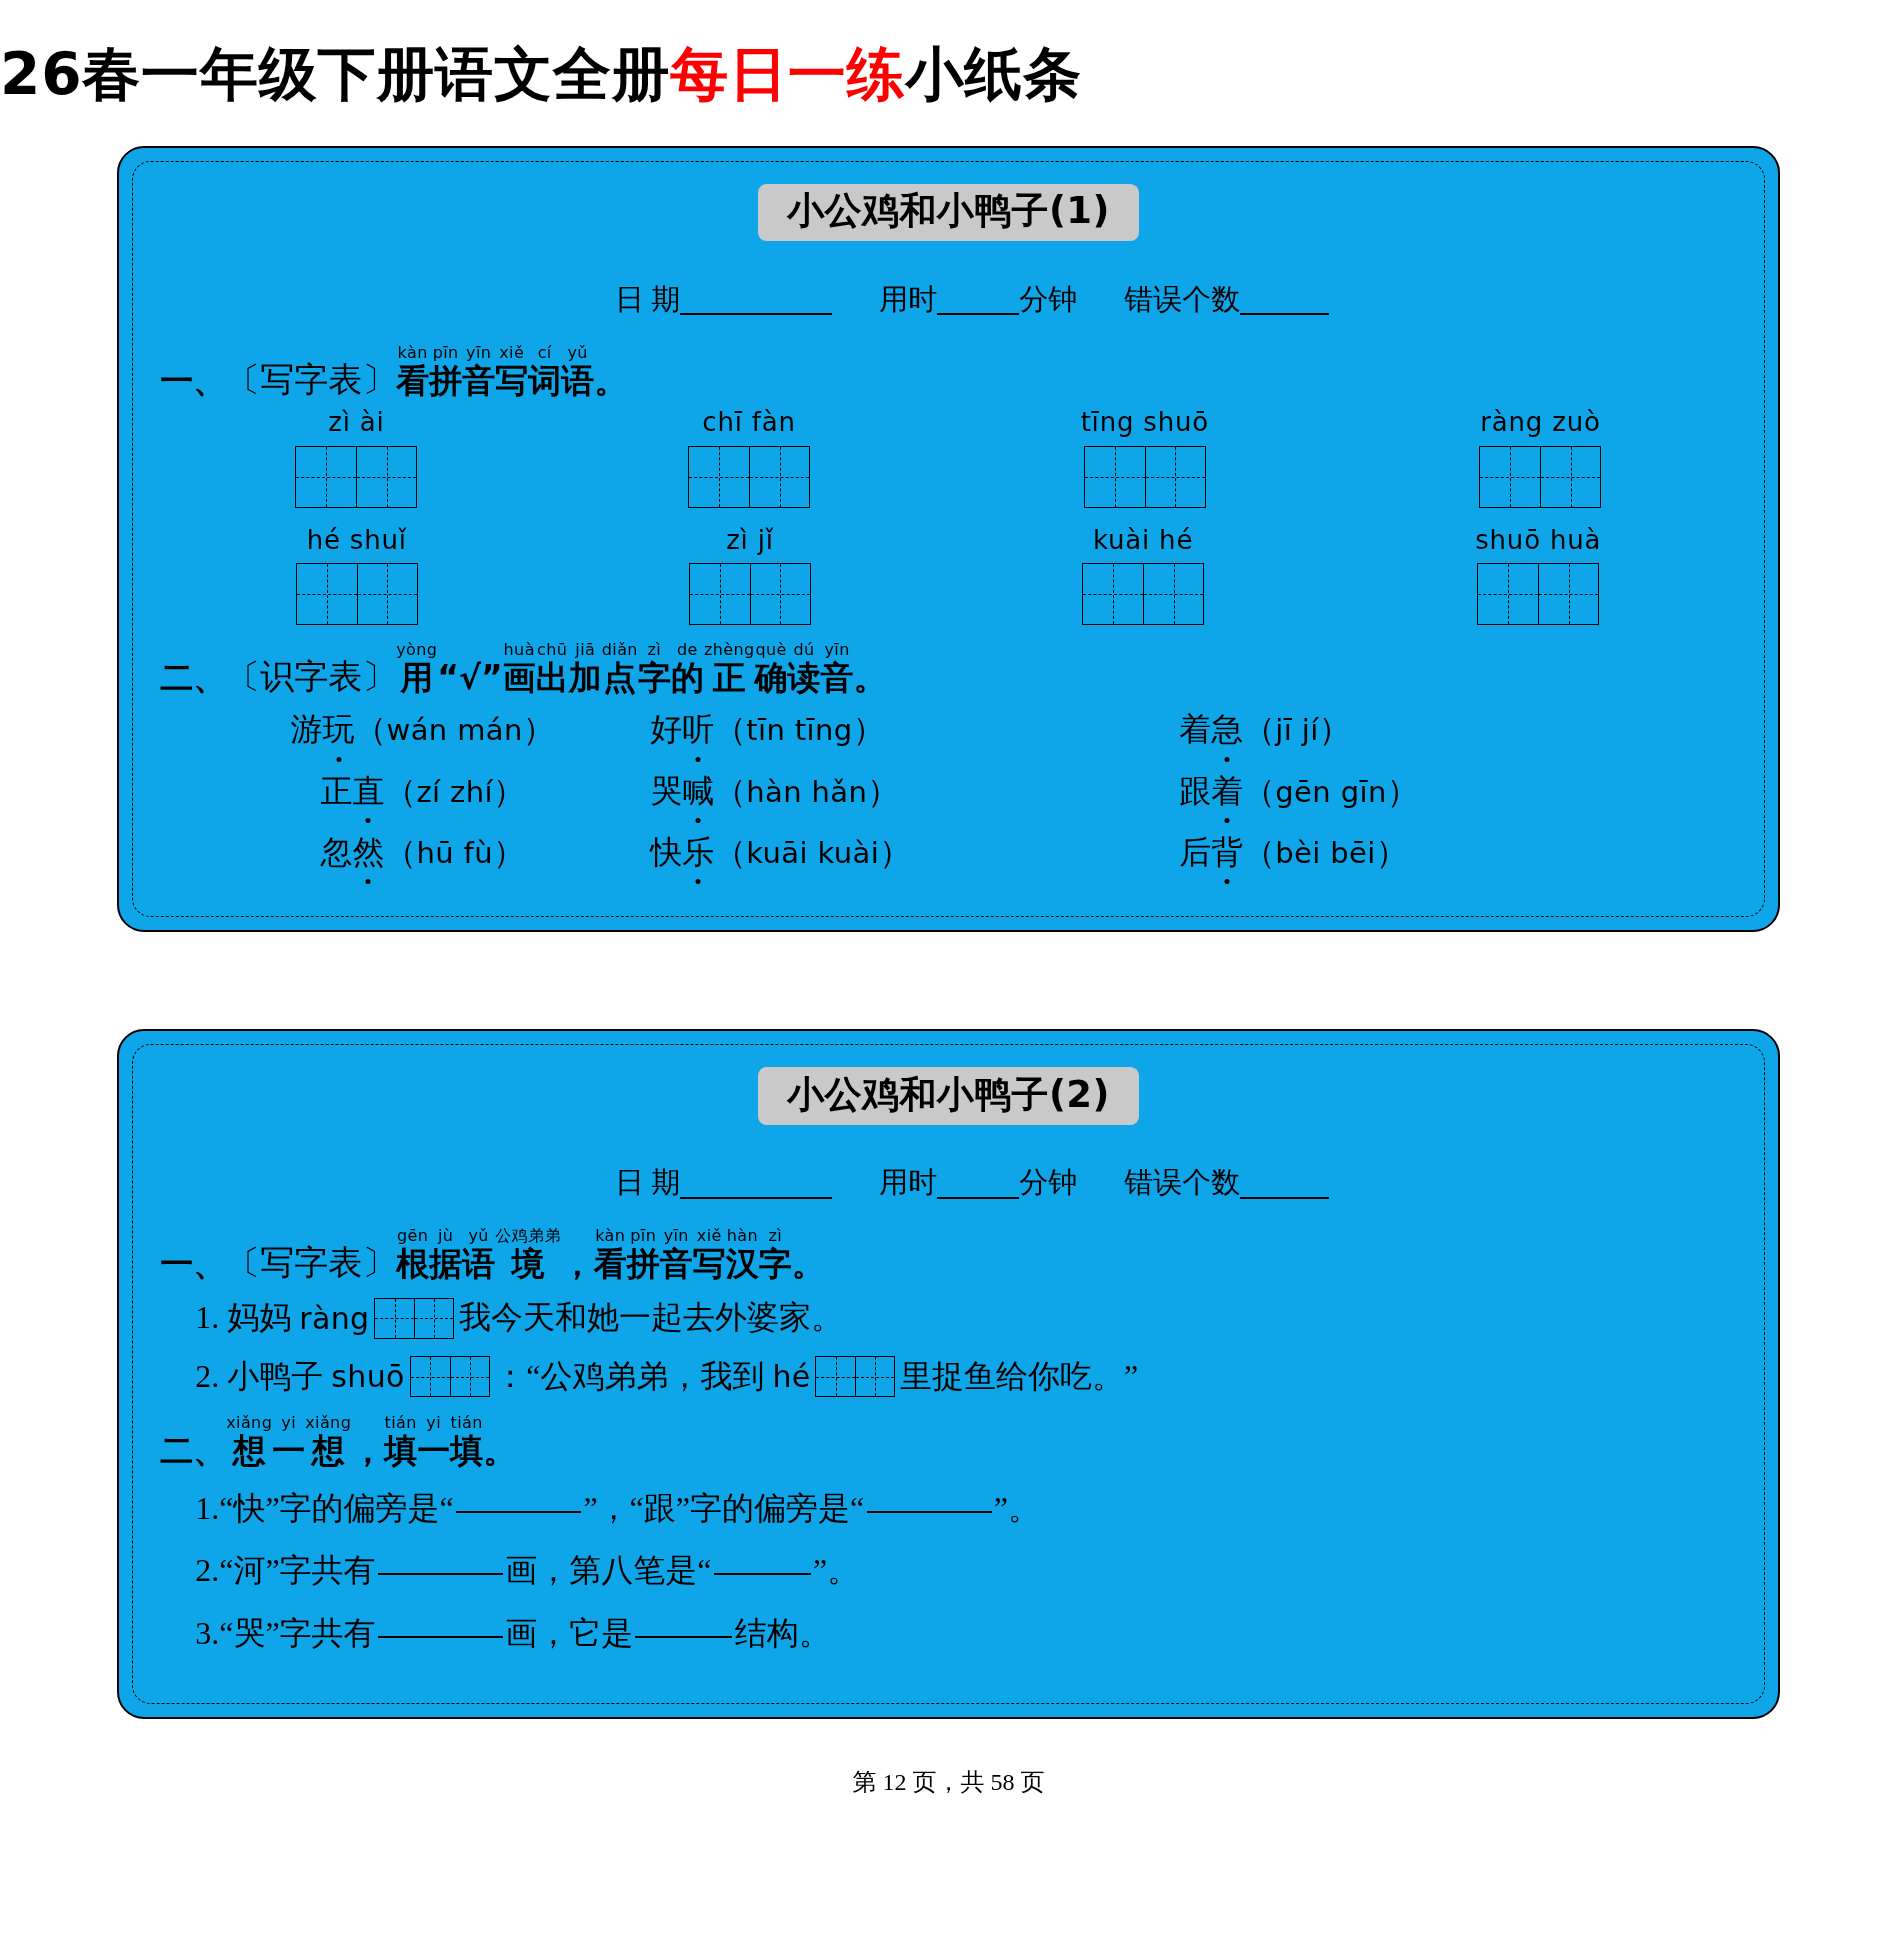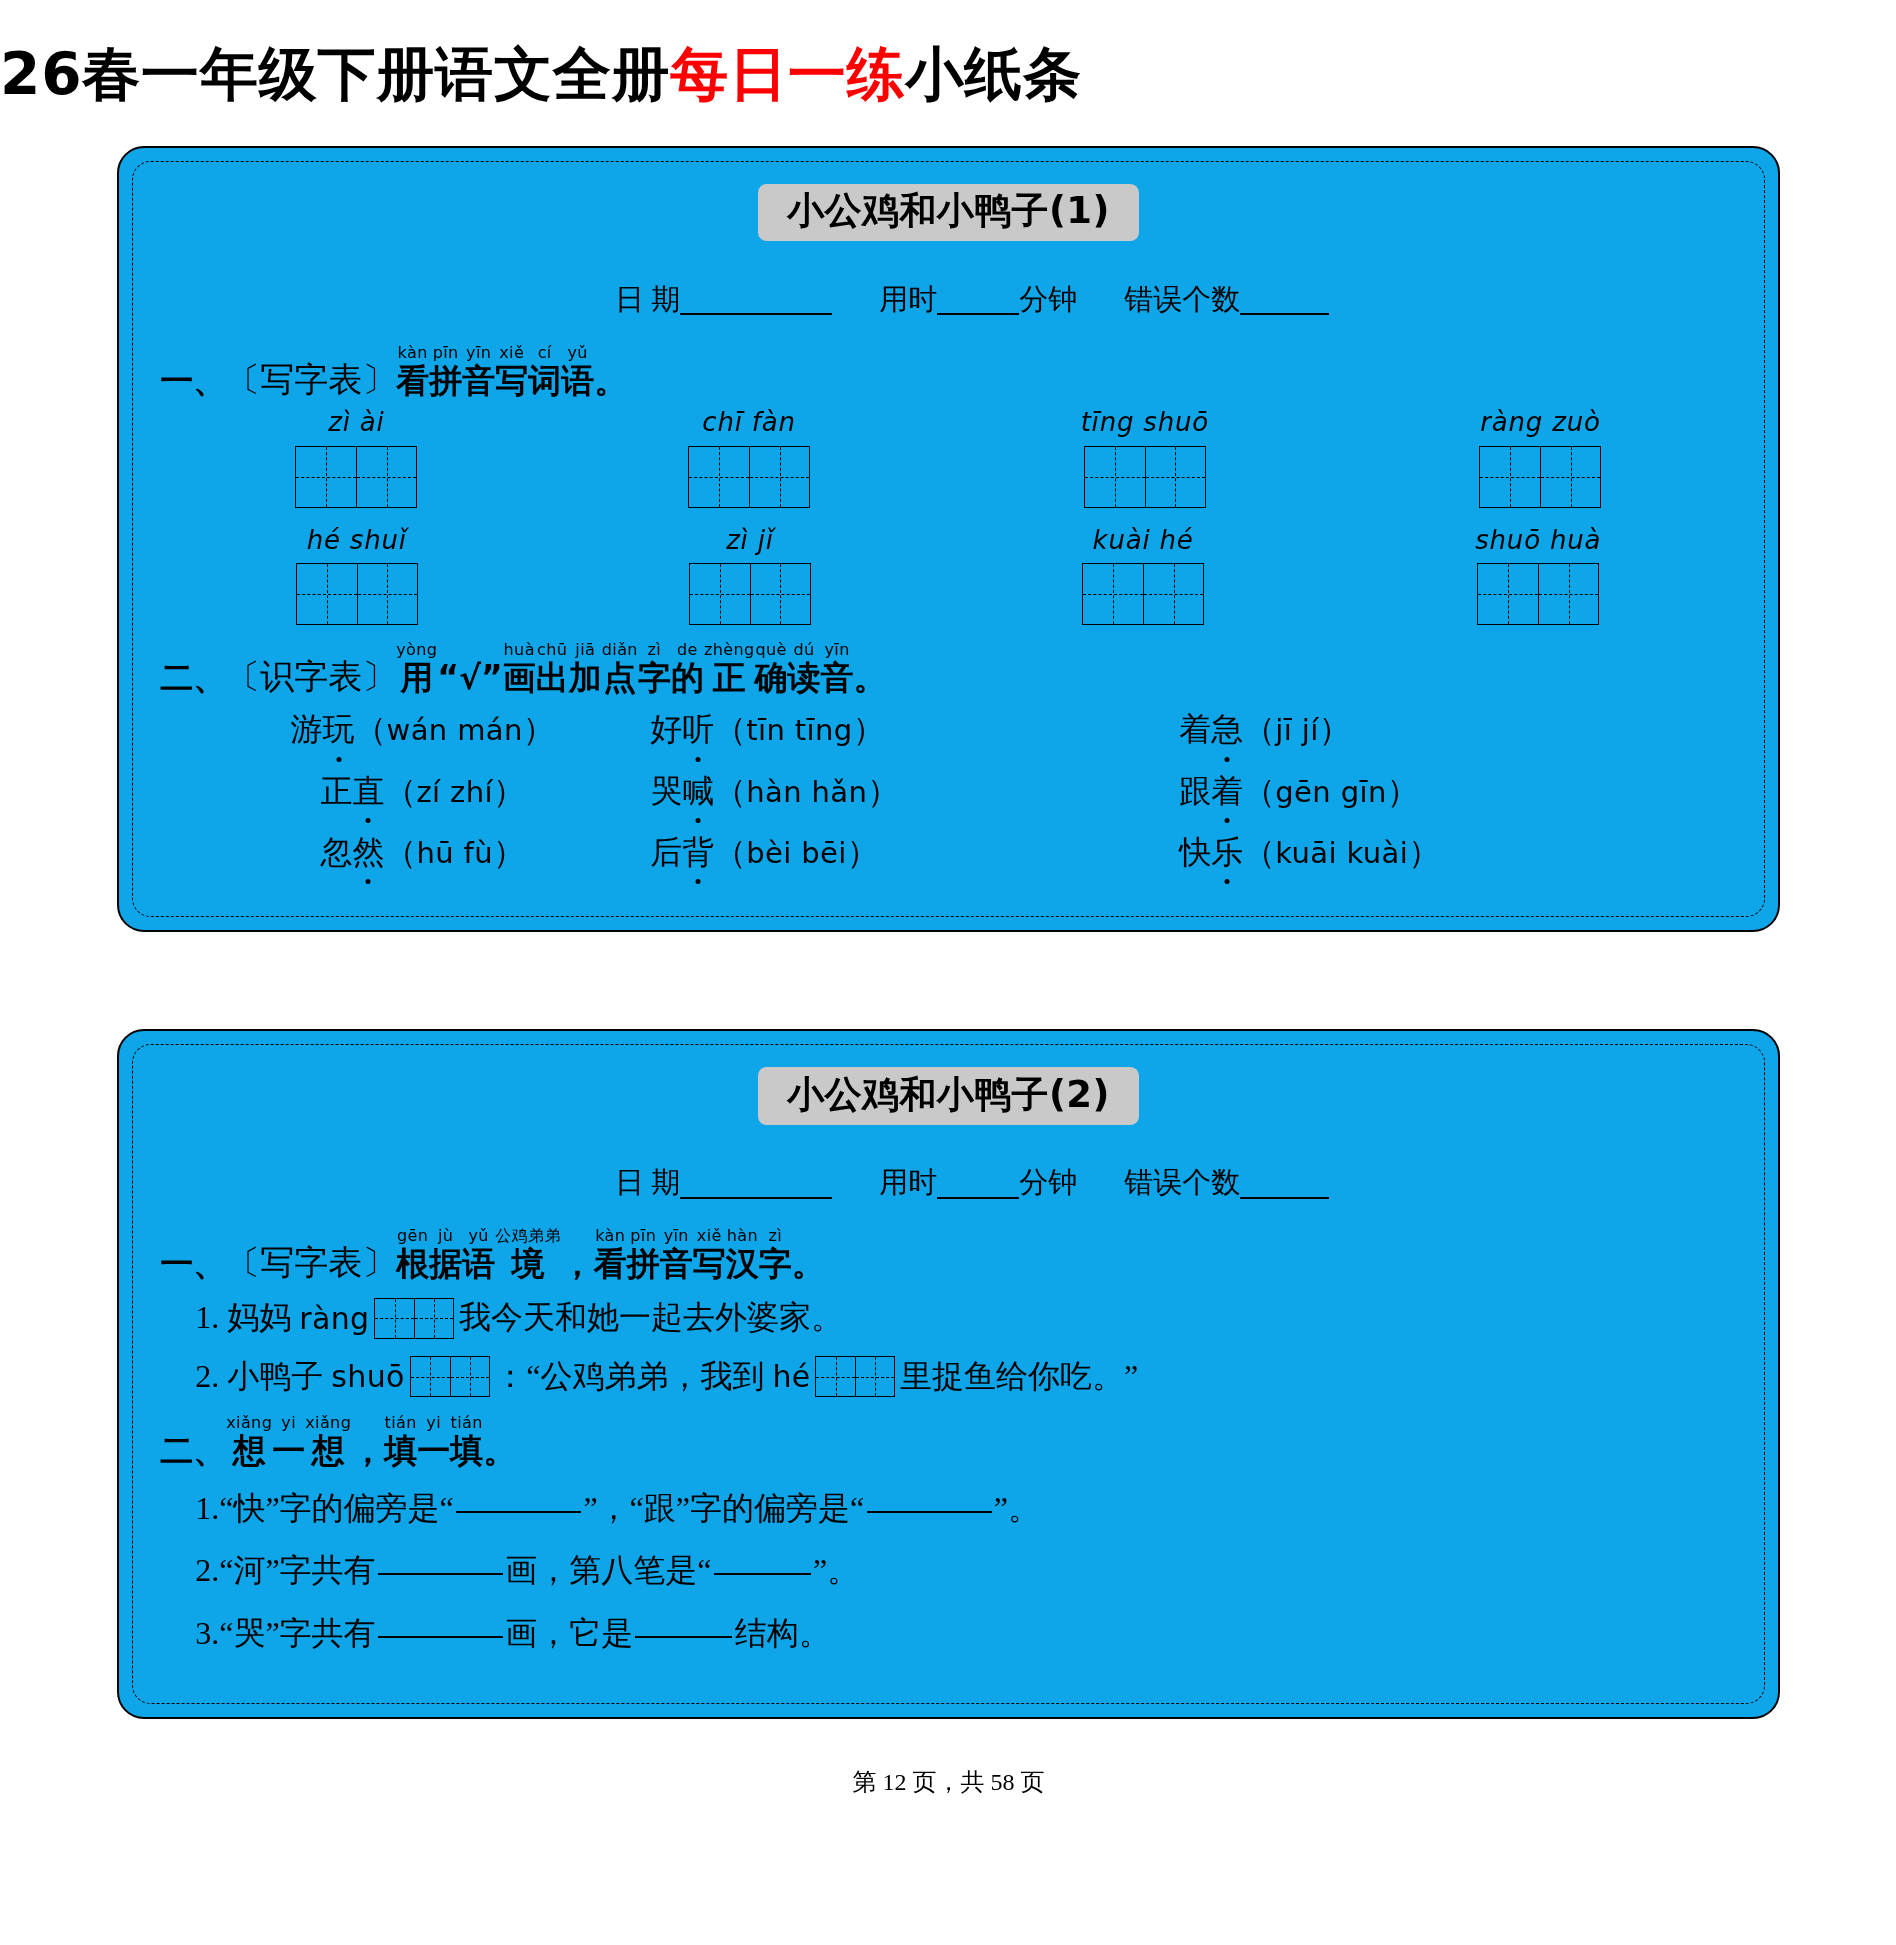--- a/index.html
+++ b/index.html
@@ -116,21 +116,20 @@
   }
   .ruby .hz { font-size: 33px; line-height: 1.0; white-space: nowrap; }
 
   
   .grid-block { margin: 10px 0 2.3px 0; }
   .grid-row {
     display: flex;
     justify-content: space-around;
     align-items: flex-end;
     margin-bottom: 17px;
-    font-style: italic;
   }
   .grid-cell { display: flex; flex-direction: column; align-items: center; }
   .grid-py {
     font-family: "DejaVu Sans", sans-serif;
     font-size: 26px;
     letter-spacing: 0.8px;
     margin-bottom: 8.6px;
     white-space: nowrap;
   }
   .tianzi {
@@ -414,22 +413,22 @@
           <div class="choice-item"><span>好</span><span class="dotted-char">听</span>（<span class="py-inline">tīn  tīng</span>）</div>
           <div class="choice-item"><span>着</span><span class="dotted-char">急</span>（<span class="py-inline">jī   jí</span>）</div>
         </div>
         <div class="choice-row">
           <div class="choice-item"><span>正</span><span class="dotted-char">直</span>（<span class="py-inline">zí  zhí</span>）</div>
           <div class="choice-item"><span>哭</span><span class="dotted-char">喊</span>（<span class="py-inline">hàn  hǎn</span>）</div>
           <div class="choice-item"><span>跟</span><span class="dotted-char">着</span>（<span class="py-inline">gēn  gīn</span>）</div>
         </div>
         <div class="choice-row">
           <div class="choice-item"><span>忽</span><span class="dotted-char">然</span>（<span class="py-inline">hū  fù</span>）</div>
+          <div class="choice-item"><span>快</span><span class="dotted-char">乐</span>（<span class="py-inline">kuāi kuài</span>）</div>
           <div class="choice-item"><span>后</span><span class="dotted-char">背</span>（<span class="py-inline">bèi  bēi</span>）</div>
-          <div class="choice-item"><span>快</span><span class="dotted-char">乐</span>（<span class="py-inline">kuāi kuài</span>）</div>
         </div>
       </div>
 
     </div>
   </div>
 
   <div class="card second">
     <div class="card-inner">
 
       <div class="banner-row">

